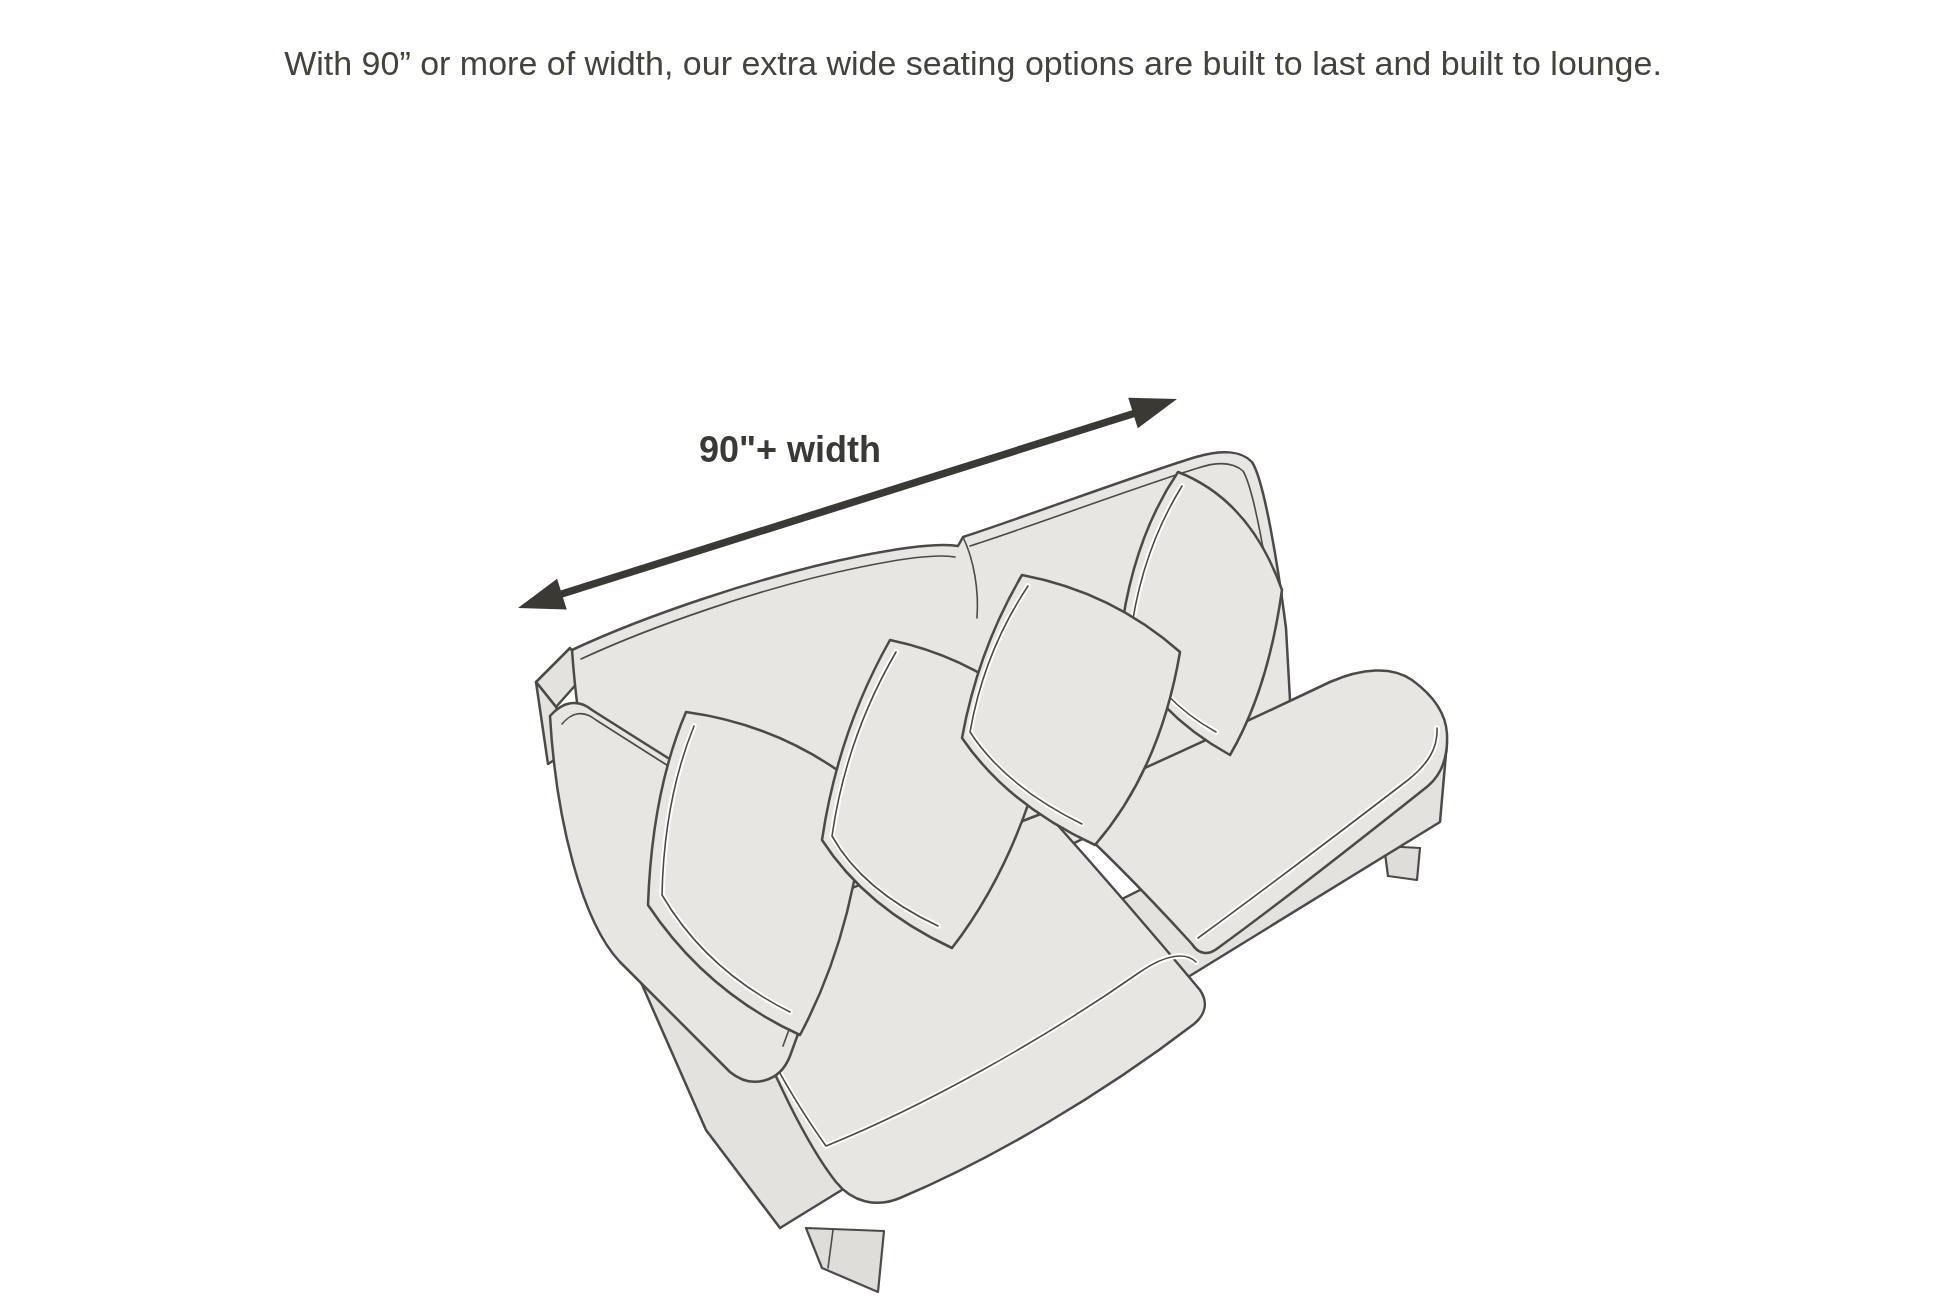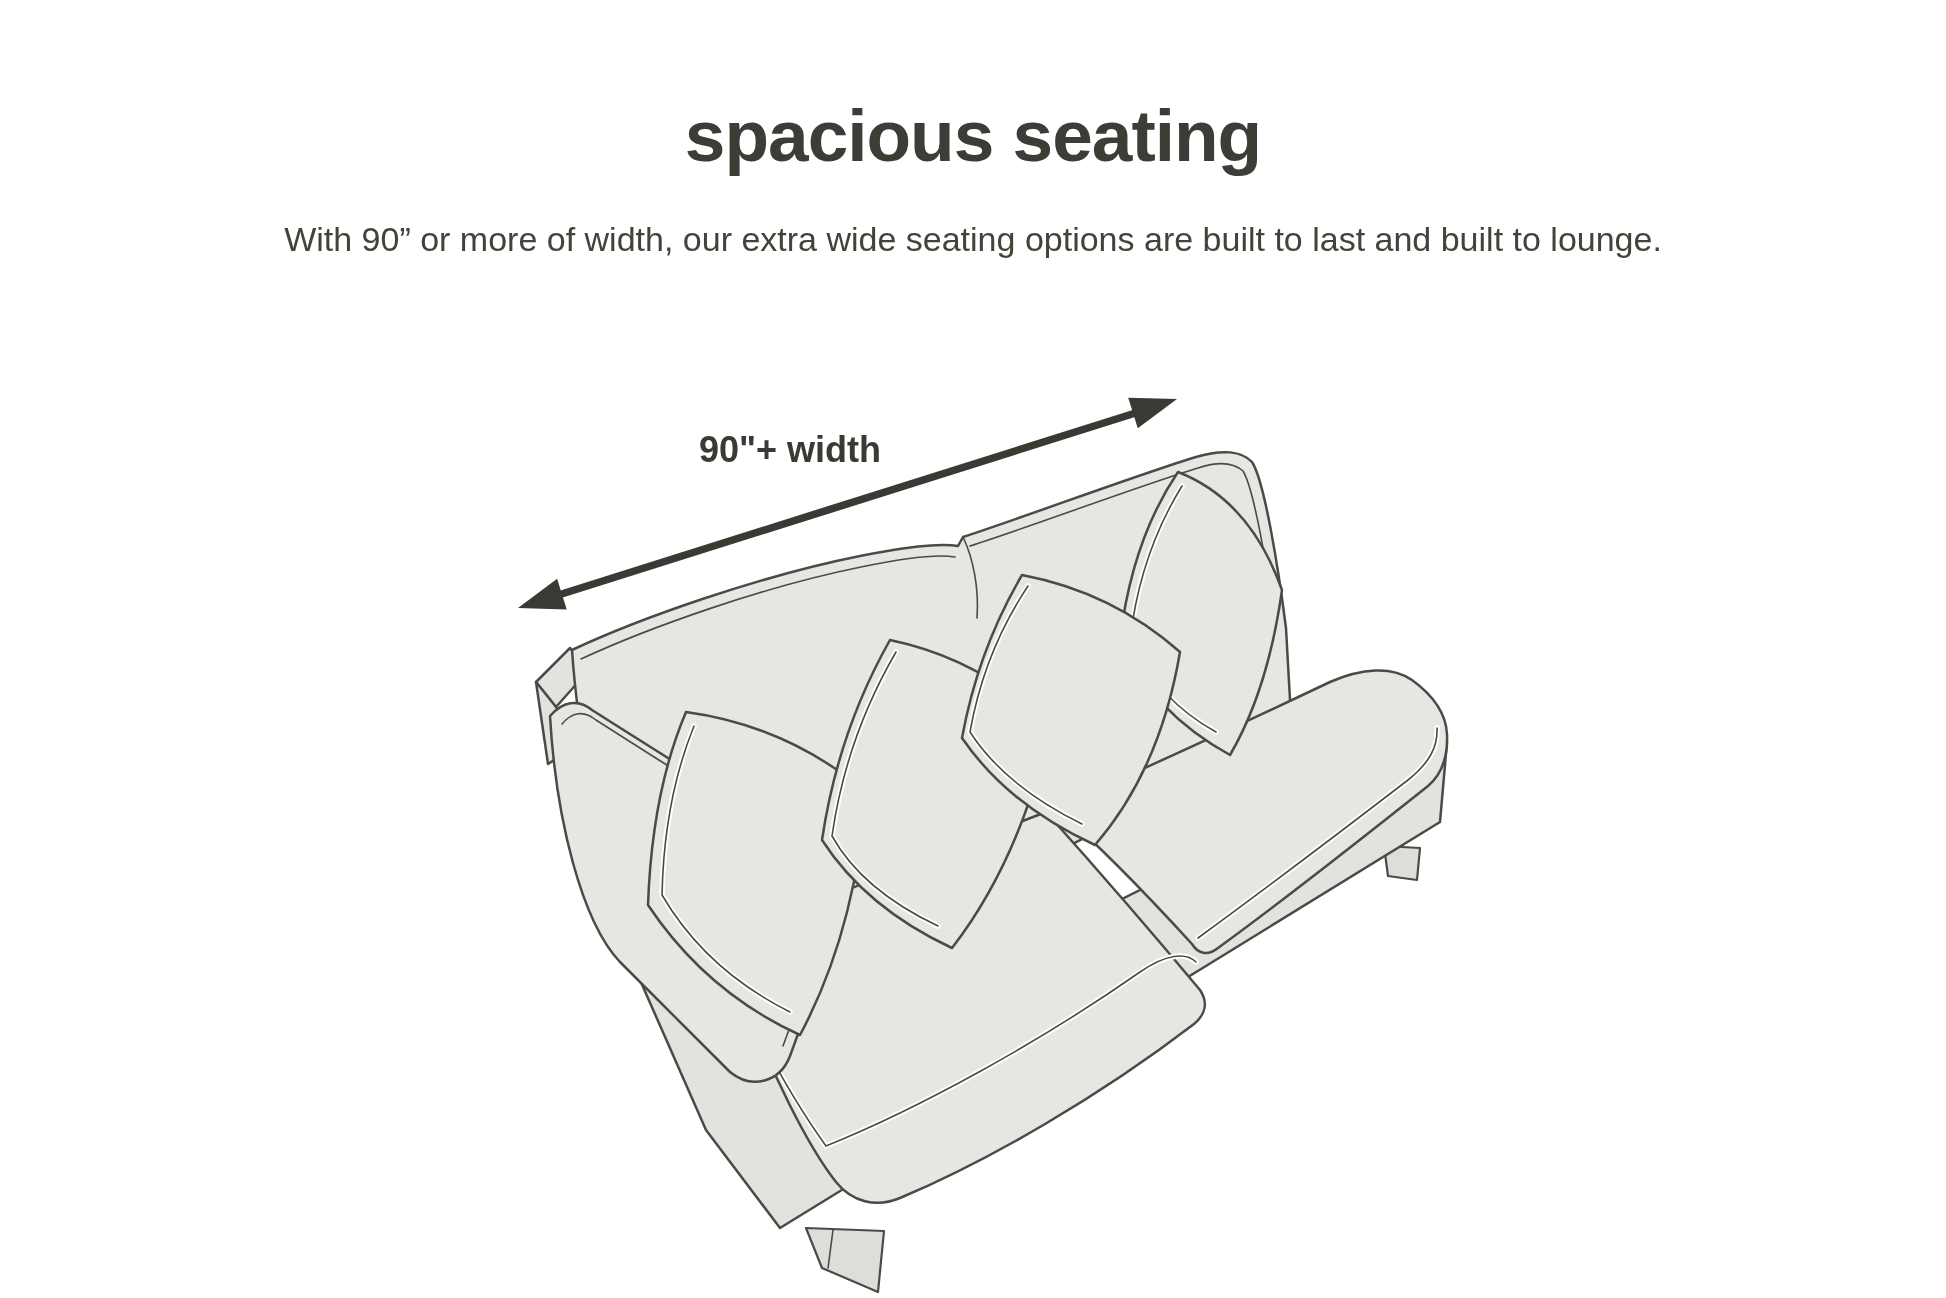--- a/index.html
+++ b/index.html
@@ -51,21 +51,20 @@
     font-weight: bold;
     fill: #3a3934;
   }
 </style>
 </head>
 <body>
 
 <div class="page">
 
   <div class="header">
-    <h1 class="title">spacious seating</h1>
     <div class="subtitle">
       <p>With 90” or more of width, our extra wide seating options are built to last and built to lounge.</p>
     </div>
   </div>
 
   <svg class="diagram-svg" viewBox="0 0 1946 1298" aria-hidden="true">
 
     <g>
 
       <path class="shaded" d="M 536 682 L 570 648 L 588 671 L 556 707 Z"></path>

